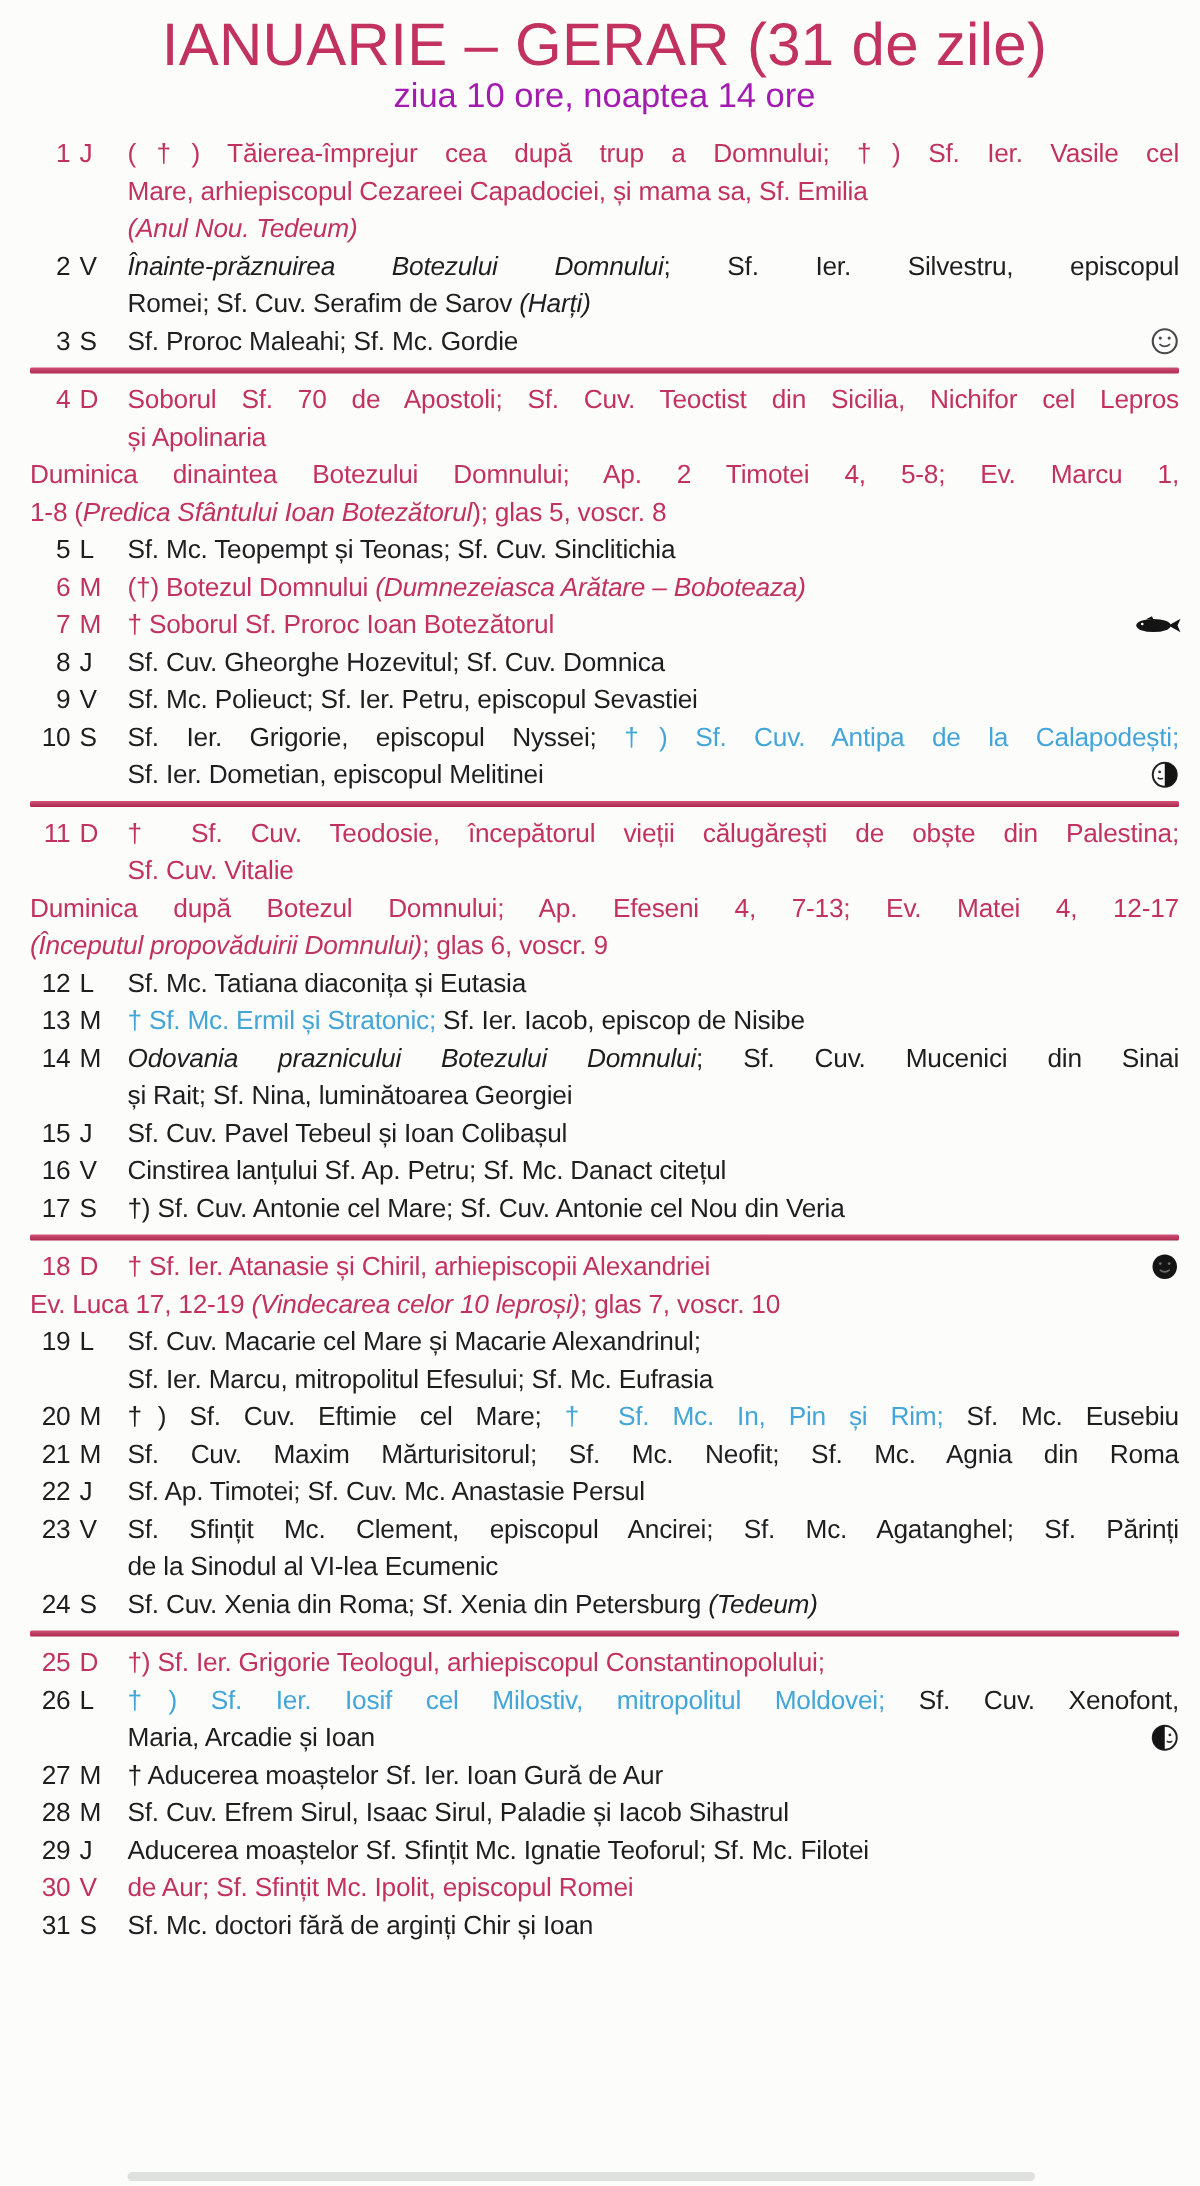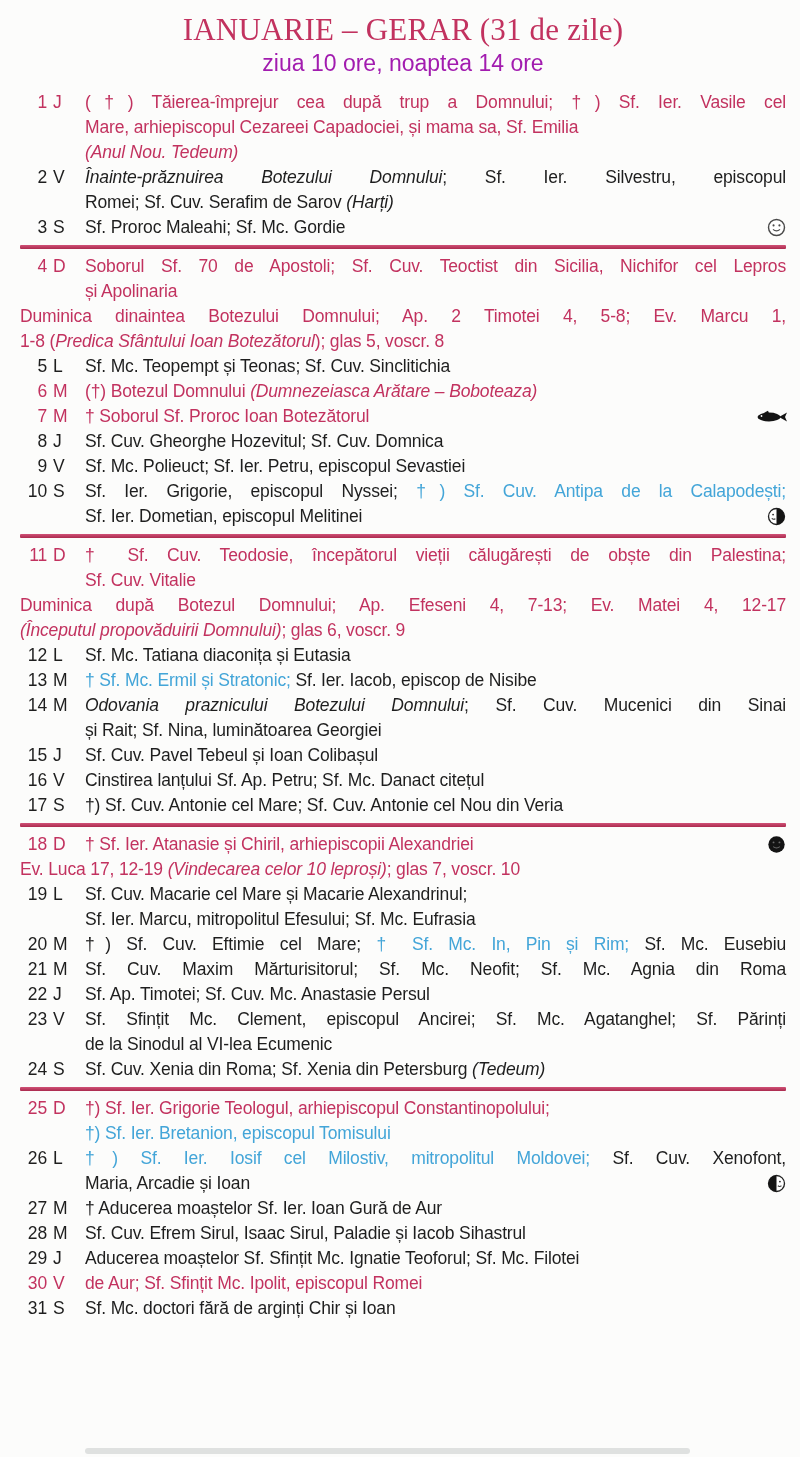--- a/index.html
+++ b/index.html
@@ -9,23 +9,22 @@
     font-family:"Liberation Sans", sans-serif;
     color:#1e1e1e;
     overflow:hidden;
     position:relative;
   }
   .page{padding:0 14px 0 20px;}
   
   .hdr{text-align:center;margin:0;padding-top:10px;}
   .title{
     color:var(--pink);
-    font-size:31px;font-weight:500;line-height:40px;margin:0;
+    font-size:40px;font-weight:500;line-height:40px;margin:0;
     letter-spacing:.2px;
-    font-family:Liberation Serif, serif;
   }
   .subtitle{
     color:#a21caf;font-size:23px;font-weight:400;line-height:27px;margin:0 0 13px 0;
   }
   
   #rows{font-size:17.5px;letter-spacing:-0.15px;}
   .row{display:grid;grid-template-columns:27px 26px 1fr;column-gap:6px;}
   .num{text-align:right;line-height:25px;}
   .letter{text-align:left;line-height:25px;}
   .text{min-width:0;}
@@ -268,21 +267,20 @@
         <div class="text">
           <div class="line"><span class="">Sf. Cuv. Xenia din Roma; Sf. Xenia din Petersburg </span><span class="i ">(Tedeum)</span></div>
         </div>
       </div>
       <div class="rule"></div>
       <div class="row pink">
         <span class="num">25</span>
         <span class="letter">D</span>
         <div class="text">
           <div class="line"><span class="b ">†)</span><span class=""> Sf. Ier. Grigorie Teologul, arhiepiscopul Constantinopolului;</span></div>
-          <div class="line"><span class="b blue">†) Sf. Ier. Bretanion, episcopul Tomisului</span></div>
         </div>
       </div>
       <div class="row black">
         <span class="num">26</span>
         <span class="letter">L</span>
         <div class="text">
           <div class="line just"><span class="b blue">†) Sf. Ier. Iosif cel Milostiv, mitropolitul Moldovei;</span><span class=""> Sf. Cuv. Xenofont,</span></div>
           <div class="line"><span class="">Maria, Arcadie și Ioan</span><span class="ic"><svg width="19" height="19" viewBox="0 0 20 20">
                 <circle cx="10" cy="10" r="8.4" fill="#fff" stroke="#222" stroke-width="1.4"></circle>
                 <path d="M10 1.6 a8.4 8.4 0 0 0 0 16.8 z" fill="#141414"></path>

